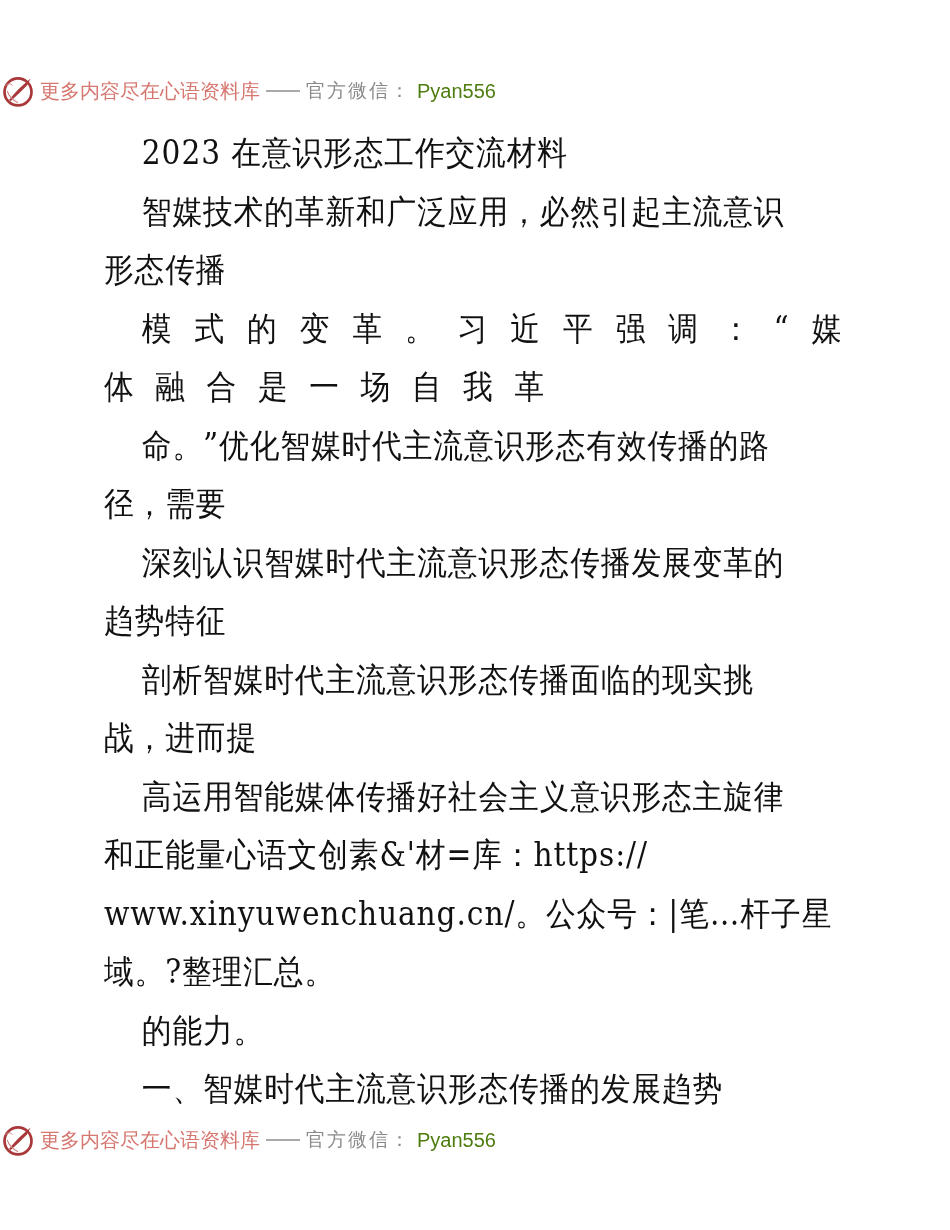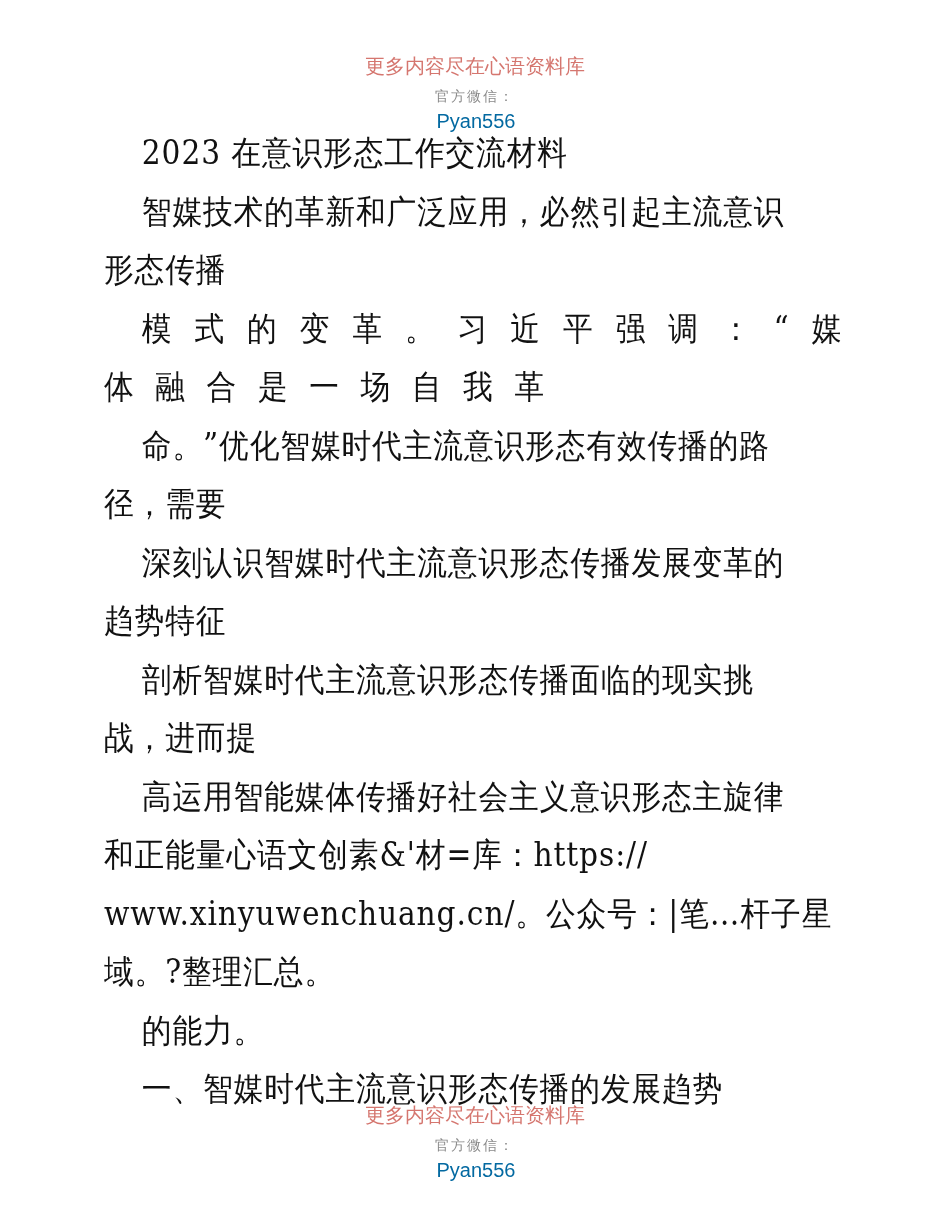--- a/index.html
+++ b/index.html
@@ -15,23 +15,21 @@
       font-family: "DejaVu Serif", "Liberation Serif", serif;
       color: #111111;
     }
     .watermark {
       position: absolute;
       left: 0;
       width: 950px;
       height: 40px;
       display: flex;
       align-items: center;
-      justify-content: center;
       gap: 4px;
-      flex-direction: column;
     }
     .watermark.top { top: 71px; }
     .watermark.bottom { top: 1120px; }
     .wm-logo {
       width: 36px;
       height: 36px;
       display: inline-block;
     }
     .wm-red {
       font-family: "DejaVu Serif", "Liberation Serif", serif;
@@ -41,28 +39,28 @@
     }
     .wm-dash {
       display: inline-block;
       width: 34px;
       height: 1.5px;
       background: #a9a9a9;
       margin: 0 2px;
     }
     .wm-gray {
       font-family: "DejaVu Serif", "Liberation Serif", serif;
-      font-size: 14px;
+      font-size: 19px;
       color: #8a8a8a;
       letter-spacing: 2px;
     }
     .wm-id {
       font-family: "Liberation Sans", "DejaVu Sans", sans-serif;
       font-size: 20px;
-      color: #0369a1;
+      color: #4d7c0f;
       margin-left: 2px;
     }
     .content {
       position: absolute;
       left: 104px;
       top: 124px;
       width: 760px;
     }
     .line {
       height: 58.5px;

